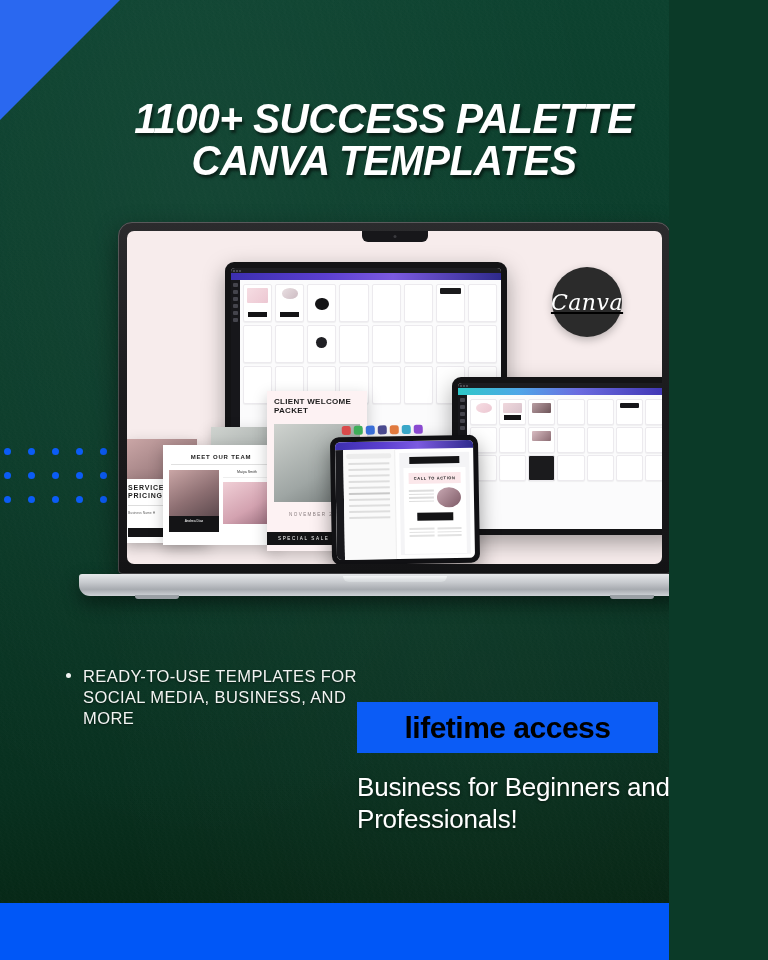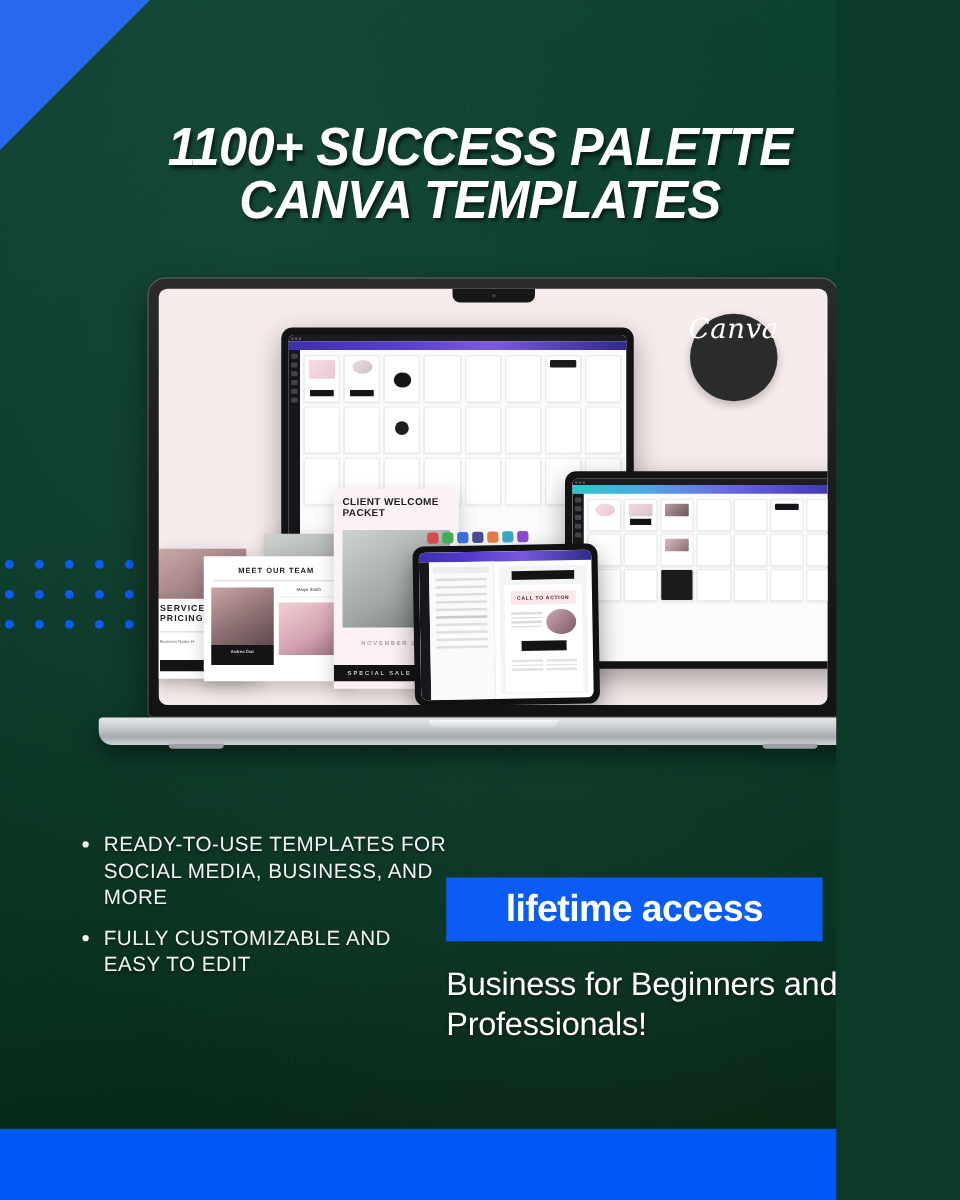--- a/index.html
+++ b/index.html
@@ -153,25 +153,26 @@
     box-shadow:0 1px 1px rgba(0,0,0,.05);
   }
   .card .ph { position:absolute; left:3px; right:3px; top:3px; height:42%;
     background:linear-gradient(135deg,#f0d8dd,#d9c3cc); border-radius:1px; }
   .card.dark { background:#1b1b1d; }
   .card.pink .ph { background:linear-gradient(135deg,#f6dde3,#ecc7d2); }
   .card .blk { position:absolute; left:4px; right:4px; bottom:4px; height:5px; background:#141416; }
 
   
   #canva-badge {
-    position:absolute; right:40px; top:20px;
+    position:absolute; right:40px; top:36px;
     width:70px; height:70px; border-radius:50%;
     background:#2b2b2b;
-    display:flex; justify-content:center;
+    display:flex; align-items:center; justify-content:center;
     box-shadow:0 3px 8px rgba(0,0,0,.25);
+    text-decoration:underline;
   }
   #canva-badge span {
     color:#fff; font-family:"DejaVu Serif", serif;
     font-style:italic; font-size:22px; letter-spacing:.5px;
   }
 
   
   .pcard { position:absolute; background:#fff; box-shadow:0 5px 14px rgba(0,0,0,.22); overflow:hidden; }
   .pcard .tt { font-size:5px; letter-spacing:.8px; font-weight:bold; color:#1c1c1c; text-align:center; }
   .pcard .sub{ font-size:3.4px; color:#6a6a6a; line-height:1.5; }
@@ -209,21 +210,21 @@
   }
 
   
   #lifetime-box {
     position:absolute; left:357px; top:702px;
     width:301px; height:51px;
     background:#0b5cf6;
     display:flex; align-items:center; justify-content:center;
   }
   #lifetime-box span {
-    color:#ffffff; font-size:30px; font-weight:bold; letter-spacing:-.5px;
+    color:#000000; font-size:30px; font-weight:bold; letter-spacing:-.5px;
   }
   #perfect-text {
     position:absolute; left:357px; top:772px; width:340px;
     color:#fff; font-size:26px; line-height:1.22; letter-spacing:-.2px;
     text-shadow:0 1px 3px rgba(0,0,0,.5);
   }
 </style>
 </head>
 <body>
 
@@ -484,21 +485,20 @@
     </div>
     <div class="base">
       <div class="groove"></div>
       <div class="foot l"></div>
       <div class="foot r"></div>
     </div>
   </div>
 
   <ul id="bullets">
     <li>READY-TO-USE TEMPLATES FOR SOCIAL MEDIA, BUSINESS, AND MORE</li>
-    <li>FULLY CUSTOMIZABLE AND EASY TO EDIT</li>
   </ul>
 
   <div id="lifetime-box">
     <span>lifetime access</span>
   </div>
   <div id="perfect-text">Business for Beginners and Professionals!</div>
 
   <div class="bottom-bar"></div>
 </div>
 

